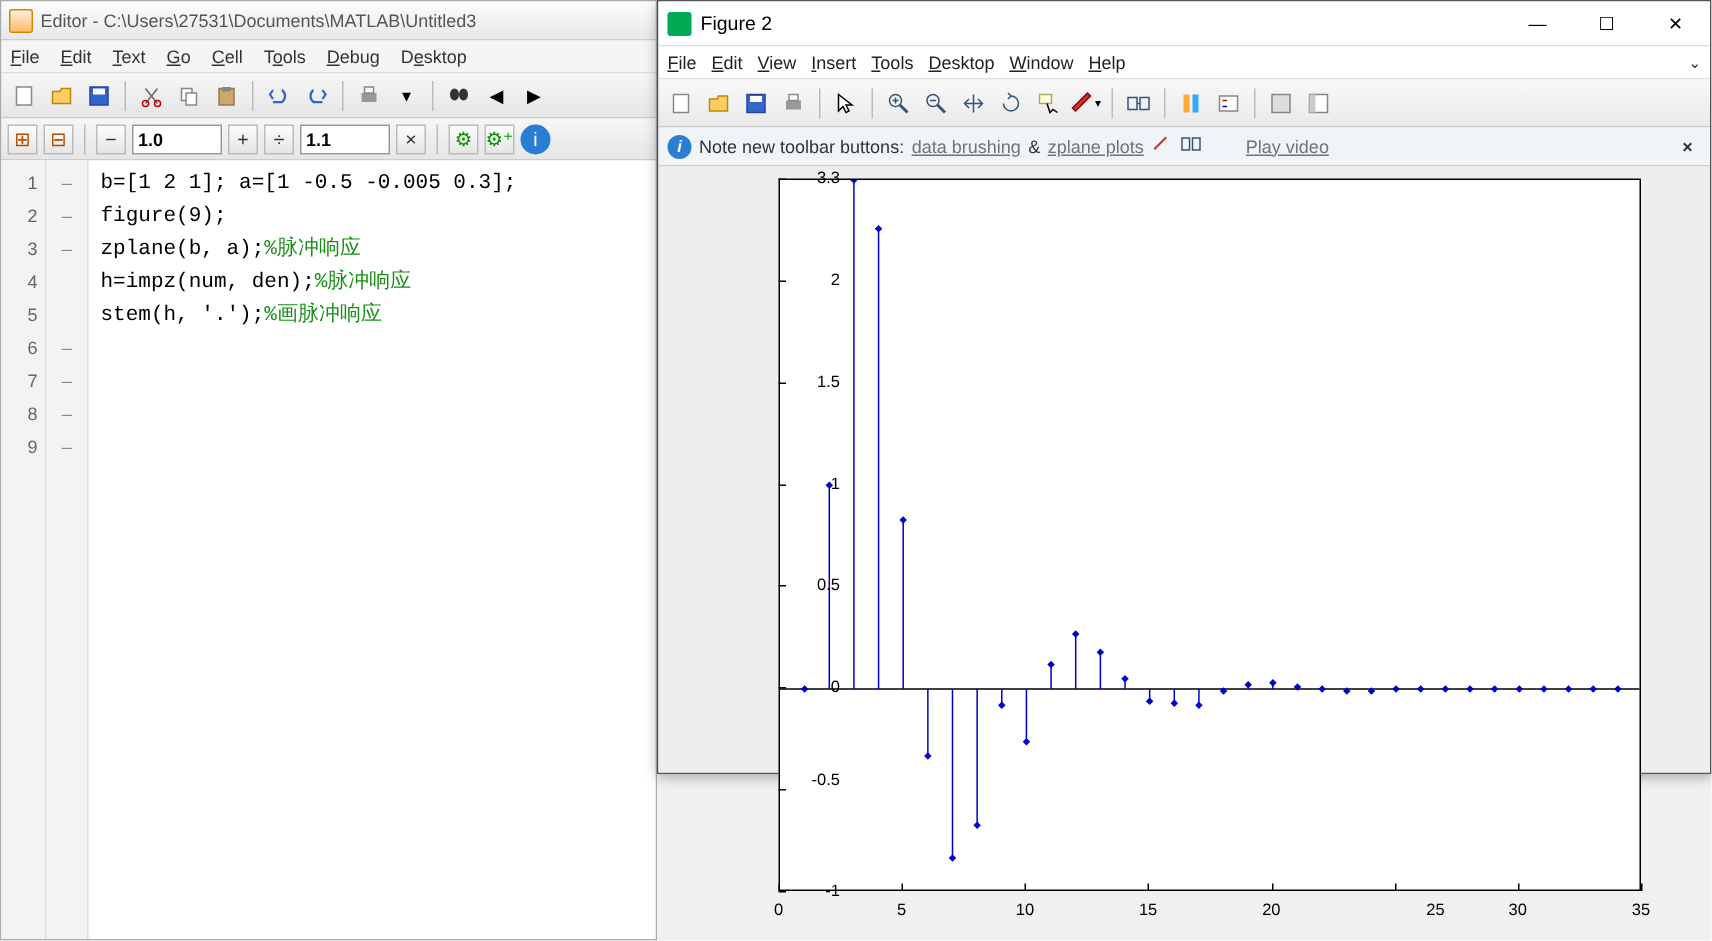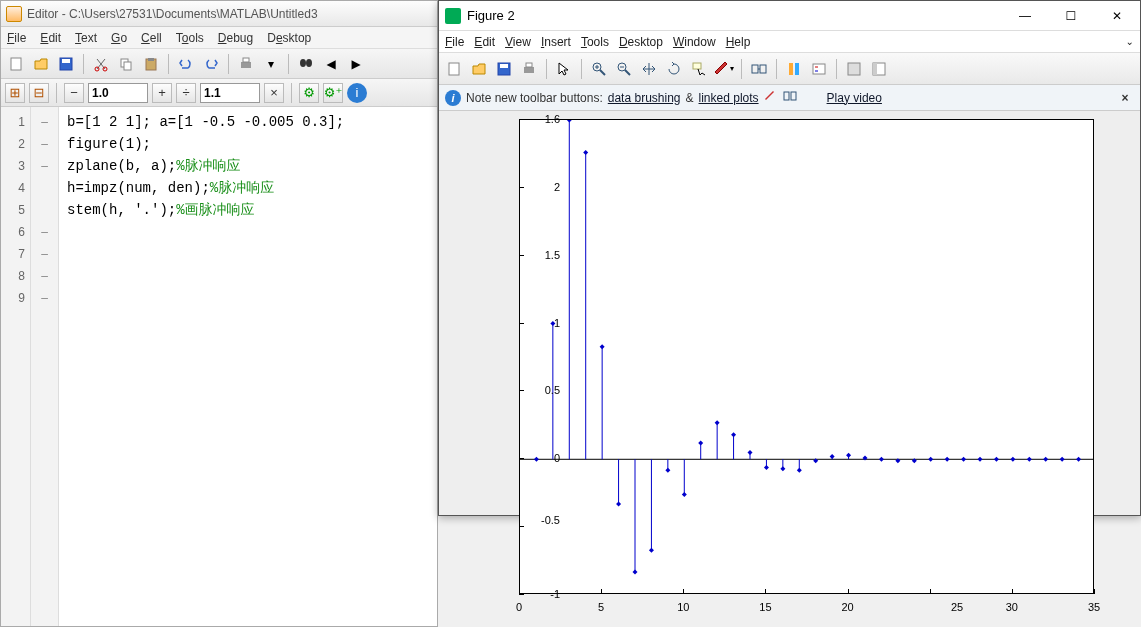--- a/index.html
+++ b/index.html
@@ -26,21 +26,21 @@
 
 
 .figure-window { position: absolute; left: 438px; top: 0; width: 703px; height: 516px; background: #fff; border: 1px solid #555; box-shadow: 0 2px 8px rgba(0,0,0,0.3); }
 .fig-titlebar { height: 30px; background: #fff; display: flex; align-items: center; padding: 0 0 0 6px; border-bottom: 1px solid #ddd; }
 .fig-titlebar .mico { width: 16px; height: 16px; margin-right: 6px; background: #0a5; border-radius: 2px; }
 .fig-titlebar .title { flex: 1; font-size: 13px; }
 .winbtn { width: 46px; height: 30px; display: flex; align-items: center; justify-content: center; }
 .fig-menubar { height: 22px; background: #fff; border-bottom: 1px solid #ddd; display: flex; align-items: center; padding: 0 6px; gap: 10px; color: #222; }
 .fig-toolbar { height: 32px; background: linear-gradient(#f9f9f9,#e9e9e9); border-bottom: 1px solid #ccc; display: flex; align-items: center; padding: 0 4px; gap: 3px; }
 .notebar { height: 26px; background: #f0f4f8; border-bottom: 1px solid #ccc; display: flex; align-items: center; padding: 0 6px; gap: 5px; color: #333; }
-.notebar a { color: #0f172a; text-decoration: underline; }
+.notebar a { color: #737373; text-decoration: underline; }
 .info-ico { width: 16px; height: 16px; border-radius: 50%; background: #2b7cd3; color: #fff; display: flex; align-items: center; justify-content: center; font-size: 11px; font-weight: bold; font-style: italic; }
 .close-x { width: 18px; text-align: center; font-weight: bold; color: #333; }
 
 .plot-area { position: relative; width: 100%; height: calc(100% - 110px); background: #eee; }
 .axes { position: absolute; left: 80px; top: 8px; width: 575px; height: 475px; background: #fff; border: 1px solid #000; }
 .ytick { position: absolute; right: 580px; font-size: 11px; transform: translateY(-50%); color: #000; }
 .xtick { position: absolute; top: 490px; font-size: 11px; transform: translateX(-50%); color: #000; }
 .tickmark { position: absolute; background: #000; }
 
 svg.stemchart { position: absolute; left: 0; top: 0; width: 100%; height: 100%; }
@@ -163,21 +163,21 @@
         <div>–</div>
         <div>–</div>
         <div>–</div>
         <div>&nbsp;</div>
         <div>&nbsp;</div>
         <div>–</div>
         <div>–</div>
         <div>–</div>
         <div>–</div>
       </div>
-    <div class="code" id="code"><div>b=[1 2 1]; a=[1 -0.5 -0.005 0.3];</div><div>figure(1);</div><div>zplane(b, a);<span class="cmt">%脉冲响应</span></div><div></div><div></div><div>h=impz(num, den);<span class="cmt">%脉冲响应</span></div><div>stem(h, '.');<span class="cmt">%画脉冲响应</span></div></div>
+    <div class="code" id="code"><div>b=[1 2 1]; a=[1 -0.5 -0.005 0.3];</div><div>figure(9);</div><div>zplane(b, a);<span class="cmt">%脉冲响应</span></div><div></div><div></div><div>h=impz(num, den);<span class="cmt">%脉冲响应</span></div><div>stem(h, '.');<span class="cmt">%画脉冲响应</span></div></div>
   </div>
 </div>
 
 <div class="figure-window">
   <div class="fig-titlebar">
     <div class="mico"></div>
     <span class="title">Figure 2</span>
     <div class="winbtn">—</div>
     <div class="winbtn">☐</div>
     <div class="winbtn close">✕</div>
@@ -295,21 +295,21 @@
           <rect x="2" y="2" width="12" height="12" fill="#fff" stroke="#888"></rect>
           <rect x="2" y="2" width="4" height="12" fill="#ccc"></rect>
         </svg>
       </div>
   </div>
   <div class="notebar">
     <div class="info-ico">i</div>
     <span>Note new toolbar buttons: </span>
     <a href="#">data brushing</a>
     <span> &amp; </span>
-    <a href="#">linked plots</a>
+    <a href="#">zplane plots</a>
     <span><svg width="14" height="14">
           <path d="M2 11l2-2 6-6-1-1-6 6-2 2z" fill="#c33"></path>
         </svg></span>
     <span><svg width="14" height="14">
           <rect x="1" y="3" width="5" height="8" fill="none" stroke="#357"></rect>
           <rect x="8" y="3" width="5" height="8" fill="none" stroke="#357"></rect>
         </svg></span>
     <span style="width:20px"></span>
     <a href="#">Play video</a>
     <span style="flex:1"></span>
@@ -397,21 +397,21 @@
         <div class="ytick" style="top:347.28571428571433px">0</div>
         <div class="tickmark" style="left:80px;top:347.28571428571433px;width:5px;height:1px"></div>
         <div class="ytick" style="top:279.42857142857144px">0.5</div>
         <div class="tickmark" style="left:80px;top:279.42857142857144px;width:5px;height:1px"></div>
         <div class="ytick" style="top:211.5714285714286px">1</div>
         <div class="tickmark" style="left:80px;top:211.5714285714286px;width:5px;height:1px"></div>
         <div class="ytick" style="top:143.71428571428572px">1.5</div>
         <div class="tickmark" style="left:80px;top:143.71428571428572px;width:5px;height:1px"></div>
         <div class="ytick" style="top:75.85714285714289px">2</div>
         <div class="tickmark" style="left:80px;top:75.85714285714289px;width:5px;height:1px"></div>
-        <div class="ytick" style="top:8px">1.6</div>
+        <div class="ytick" style="top:8px">3.3</div>
         <div class="tickmark" style="left:80px;top:8px;width:5px;height:1px"></div>
       </div>
     <div id="xticks">
         <div class="xtick" style="left:80px">0</div>
         <div class="tickmark" style="left:80px;top:478px;width:1px;height:5px"></div>
         <div class="xtick" style="left:162.14285714285714px">5</div>
         <div class="tickmark" style="left:162.14285714285714px;top:478px;width:1px;height:5px"></div>
         <div class="xtick" style="left:244.28571428571428px">10</div>
         <div class="tickmark" style="left:244.28571428571428px;top:478px;width:1px;height:5px"></div>
         <div class="xtick" style="left:326.42857142857144px">15</div>

